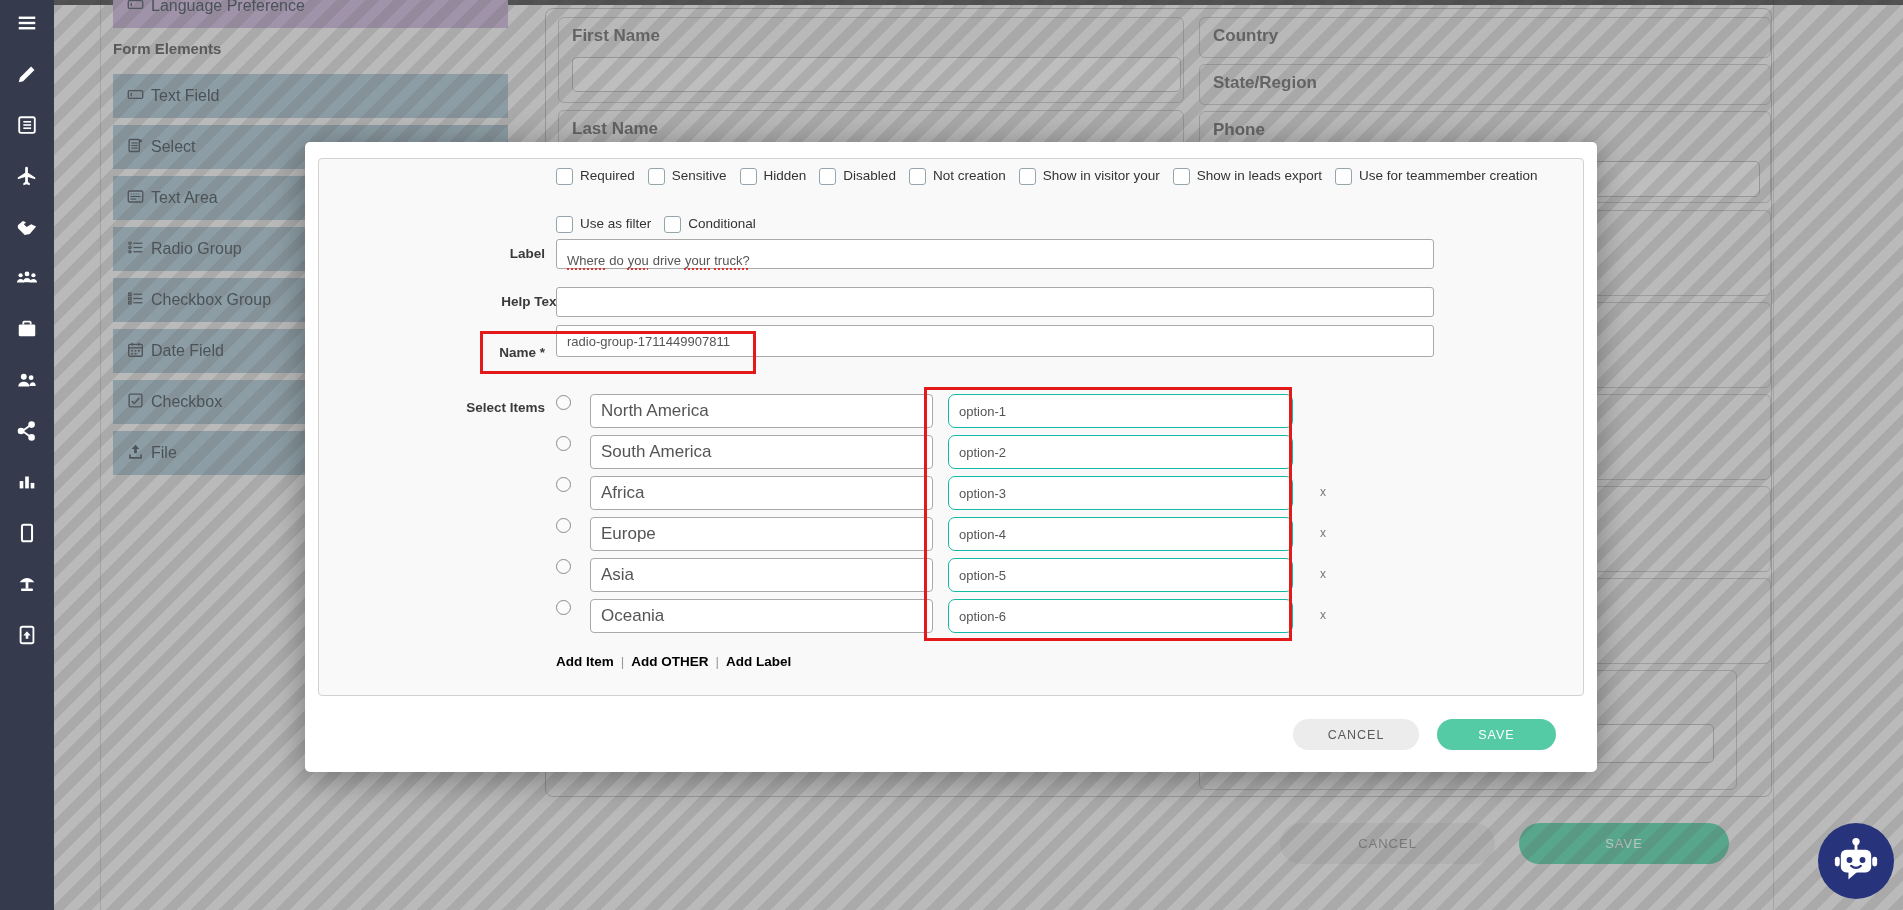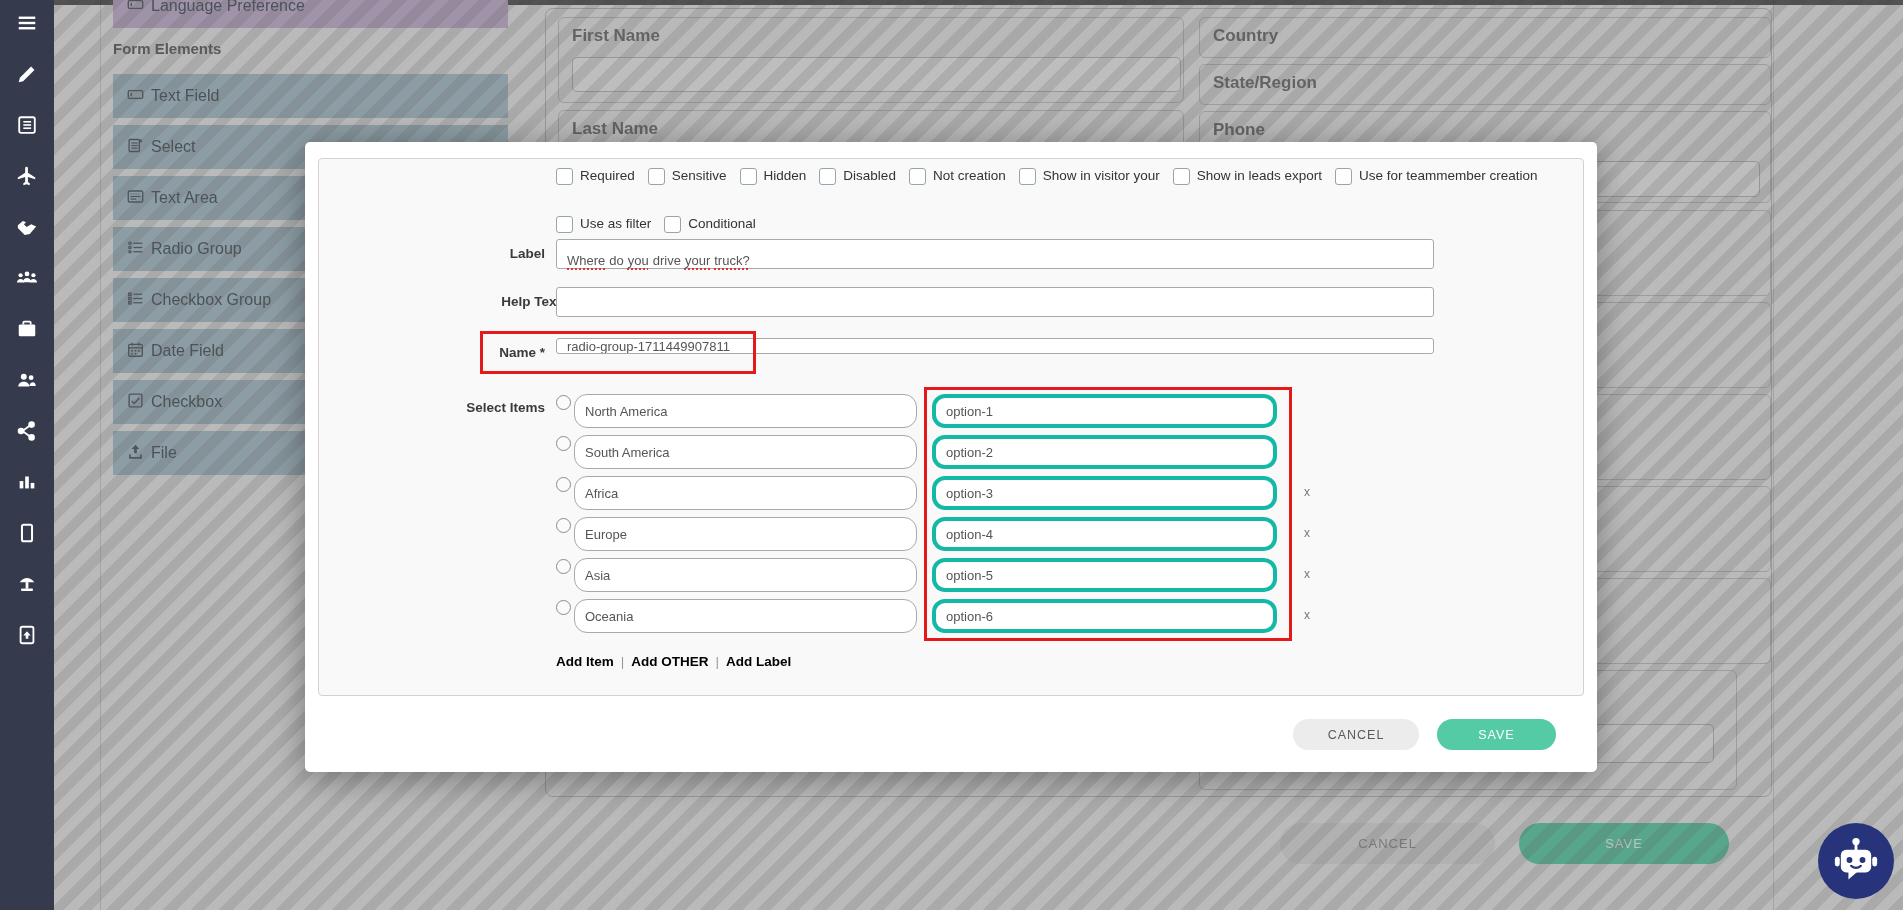--- a/index.html
+++ b/index.html
@@ -74,23 +74,23 @@
   .txt-input { position:absolute; left:251px; width:878px; background:#fff;
     border:1px solid #a9a9a9; border-radius:3px; font-size:13px; color:#555;
     padding:0 10px; font-family:"Liberation Sans",sans-serif; }
   .label-valuebox { display:flex; align-items:flex-end; }
   .misspelled { text-decoration-line:underline; text-decoration-style:dotted; text-decoration-color:#e03434; text-decoration-thickness:2px; text-underline-offset:3px; }
   .label-valuebox span { margin-right:4px; }
 
   .items-block { position:absolute; left:251px; top:252px; }
   .item-row { display:flex; align-items:flex-start; height:34px; margin-bottom:7px; }
   .radio { width:15px; height:15px; border:1px solid #8b8b8b; border-radius:50%; background:#fbfbfb; margin-top:1px; flex:0 0 auto; cursor:pointer; }
-  .item-name { width:343px; height:34px; margin-left:3px; background:#fff; border:1px solid #a9a9a9; border-radius:13px;
-    font-size:13px; color:#555; padding:0 10px; font-family:"Liberation Sans",sans-serif; }
-  .item-value { width:345px; height:34px; margin-left:15px; background:#fff; border:4px solid #14b8a6; border-radius:13px;
+  .item-name { width:343px; height:34px; margin-left:19px; background:#fff; border:1px solid #a9a9a9; border-radius:4px;
+    font-size:17px; color:#555; padding:0 10px; font-family:"Liberation Sans",sans-serif; }
+  .item-value { width:345px; height:34px; margin-left:15px; background:#fff; border:1px solid #14b8a6; border-radius:7px;
     font-size:13px; color:#555; padding:0 10px; font-family:"Liberation Sans",sans-serif; }
   .remove-x { margin-left:27px; margin-top:9px; font-size:12px; color:#777; cursor:pointer; }
 
   .add-links { position:absolute; left:251px; top:512px; font-size:13.5px; font-weight:700; color:#2e2e2e; }
   .add-links a { color:#000000; text-decoration:none; cursor:pointer; }
   .add-links .sep { color:#999; font-weight:400; margin:0 7px; }
 
   .m-btn { position:absolute; top:577px; height:31px; border:none; border-radius:16px;
     font-size:12.5px; letter-spacing:1px; font-family:"Liberation Sans",sans-serif; cursor:pointer; }
   .m-cancel { left:988px; width:126px; background:#ececec; color:#5a5a5a; }
@@ -399,21 +399,21 @@
 
   <div class="fld-label" style="left:0;top:104px">Label</div>
   <div class="txt-input label-valuebox" style="top:97px;height:30px">
     <span><span class="misspelled">Where</span><span>do</span><span class="misspelled">you</span><span>drive</span><span class="misspelled">your</span><span class="misspelled">truck?</span></span>
   </div>
 
   <div class="fld-label" style="left:16px;top:152px">Help Text</div>
   <input class="txt-input" style="top: 145px; height: 30px;" value="">
 
   <div class="fld-label" style="left:0;top:203px">Name *</div>
-  <input class="txt-input" style="top: 196px; height: 16px;" value="radio-group-1711449907811">
+  <input class="txt-input" style="top: 183px; height: 32px;" value="radio-group-1711449907811">
 
   <div class="fld-label" style="left:0;top:258px">Select Items</div>
 
   <div class="items-block">
     <div class="item-row">
       <span class="radio"></span>
       <input class="item-name" value="North America" style="">
       <input class="item-value" value="option-1" style="">
     </div>
     <div class="item-row">

